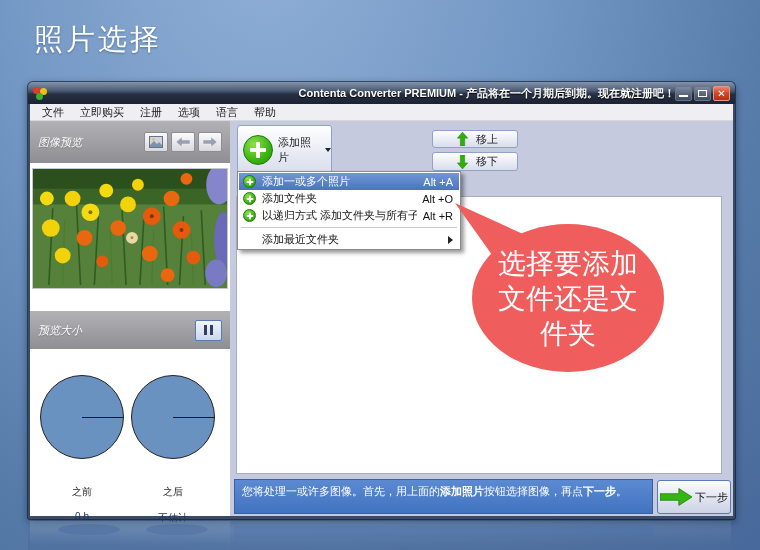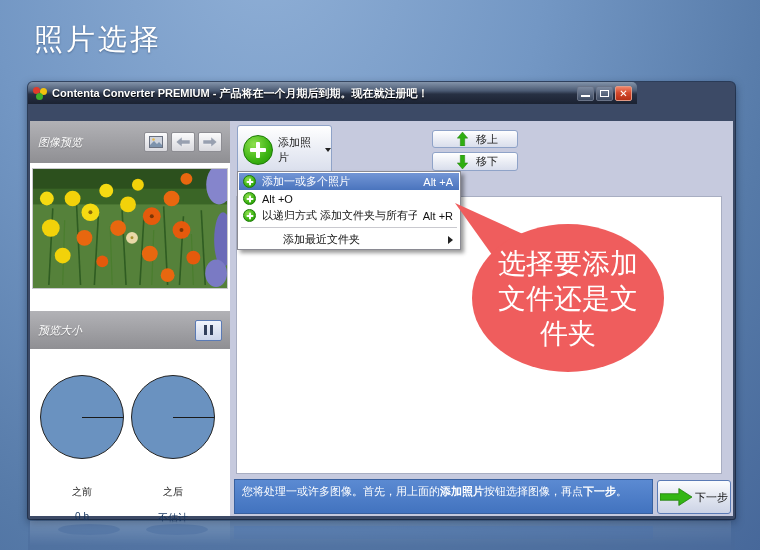--- a/index.html
+++ b/index.html
@@ -8,23 +8,23 @@
   #stage { position:relative; width:760px; height:550px; overflow:hidden;
     background:radial-gradient(ellipse at 35% -10%, #8fafd6 0%, #7397c4 40%, #567aa8 75%, #47689a 100%); }
 
   
   .page-title { position:absolute; left:34px; top:20px; color:#fff; font-size:29px; font-weight:normal;
     font-family:"DejaVu Serif","Liberation Serif",serif; letter-spacing:3px; text-shadow:0 1px 2px rgba(20,40,70,.4); }
 
   
   .window { position:absolute; left:28px; top:82px; width:707px; height:437px;
     background:#3c4a66; border-radius:5px 5px 2px 2px; box-shadow:0 3px 9px rgba(10,20,40,.55), 0 0 0 1px rgba(15,22,40,.6); }
-  .titlebar { position:absolute; left:0; top:0; width:609px; height:22px; border-radius:5px 5px 0 0;
+  .titlebar { position:absolute; left:0; top:0; width:707px; height:22px; border-radius:5px 5px 0 0;
     background:linear-gradient(#8494aa 0%, #4b5a73 40%, #273043 55%, #1b2232 100%);
-    display:flex; align-items:center; padding:0 5px; }
+    display:flex; align-items:center; padding:0 5px;text-align:right; }
   .app-icon { width:14px; height:13px; position:relative; margin-right:5px; flex:none; }
   .app-icon i { position:absolute; border-radius:50%; }
   .app-icon .d1 { width:7px; height:7px; background:#e03a2a; left:0; top:0; }
   .app-icon .d2 { width:7px; height:7px; background:#f2c10e; right:0; top:1px; }
   .app-icon .d3 { width:7px; height:7px; background:#3fae2a; left:3px; bottom:0; }
   .title-text { color:#fff; font-size:11px; font-weight:bold; white-space:nowrap; overflow:hidden; text-shadow:0 1px 1px #000; flex:1; }
   .winbtns { display:flex; gap:2px; flex:none; }
   .wbtn { width:17px; height:15px; border-radius:2px; border:1px solid #6a7488;
     background:linear-gradient(#7d8aa0,#3d4a61); position:relative; cursor:pointer; }
   .wbtn.min::after { content:""; position:absolute; left:3px; right:3px; bottom:3px; height:2px; background:#fff; }
@@ -100,21 +100,21 @@
 
   
   .dropdown { position:absolute; left:237px; top:171px; width:224px; background:#fff;
     border:1px solid #8a8a92; box-shadow:3px 3px 4px rgba(0,0,0,.4); padding:1px; z-index:20; }
   .dd-item { height:17px; display:flex; align-items:center; gap:6px; padding:0 6px 0 4px;
     font-size:11px; color:#111; cursor:pointer; white-space:nowrap; }
   .dd-item.sel { background:linear-gradient(#7396d6,#4a74bd); color:#fff; }
   .dd-label { flex:1; overflow:hidden; }
   .dd-short { flex:none; }
   .dd-sep { height:1px; background:#c9c9cf; margin:3px 2px; }
-  .dd-item.recent { padding-left:23px;margin-left:21px; }
+  .dd-item.recent { padding-left:23px; }
   .caret-right { width:0; height:0; border-top:4px solid transparent; border-bottom:4px solid transparent;
     border-left:5px solid #222; }
 
   
   .callout-svg { position:absolute; left:440px; top:192px; z-index:30; }
   .callout-text { position:absolute; left:473px; top:246px; width:190px; z-index:31; text-align:center;
     color:#fff; font-size:28px; line-height:35px; font-family:"DejaVu Serif","Liberation Serif",serif; }
   .callout-text span { display:block; }
 
   
@@ -144,20 +144,28 @@
           <i class="d3"></i>
         </span>
       <span class="title-text">Contenta Converter PREMIUM - 产品将在一个月期后到期。现在就注册吧！</span>
       <span class="winbtns">
         <span class="wbtn min"></span>
         <span class="wbtn max"></span>
         <span class="wbtn close"></span>
       </span>
     </div>
 
+    <div class="menubar">
+      <span class="menu-item">文件</span>
+      <span class="menu-item">立即购买</span>
+      <span class="menu-item">注册</span>
+      <span class="menu-item">选项</span>
+      <span class="menu-item">语言</span>
+      <span class="menu-item">帮助</span>
+    </div>
 
     <div class="body">
 
       <div class="sidebar">
 
         <div class="panel-header ph-preview">
           <span class="ph-label">图像预览</span>
           <span class="hbtn">
             <svg width="14" height="12" viewBox="0 0 14 12">
               <rect x="0.5" y="0.5" width="13" height="11" fill="#cfd4de" stroke="#6a7180"></rect>
@@ -291,20 +299,21 @@
   </div>
 
   <div class="dropdown">
     <div class="dd-item sel">
       <span class="plus-circle plus-sm"></span>
       <span class="dd-label">添加一或多个照片</span>
       <span class="dd-short">Alt +A</span>
     </div>
     <div class="dd-item">
       <span class="plus-circle plus-sm"></span>
+      <span class="dd-label">添加文件夹</span>
       <span class="dd-short">Alt +O</span>
     </div>
     <div class="dd-item">
       <span class="plus-circle plus-sm"></span>
       <span class="dd-label">以递归方式 添加文件夹与所有子文件夹</span>
       <span class="dd-short">Alt +R</span>
     </div>
     <div class="dd-sep"></div>
     <div class="dd-item recent">
       <span class="dd-label">添加最近文件夹</span>

